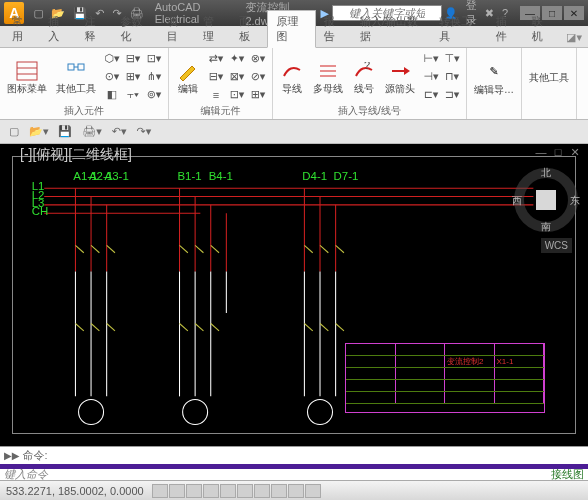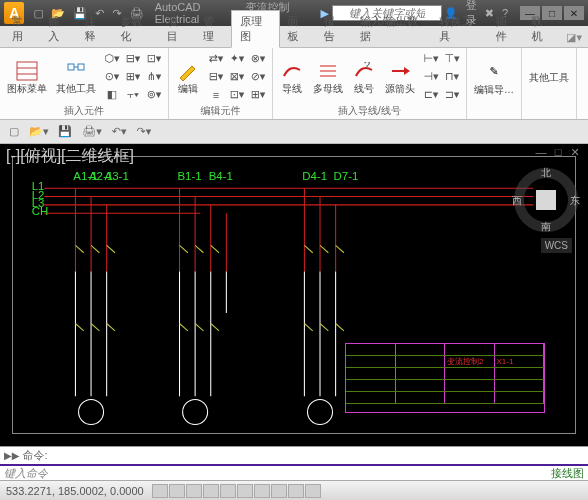--- a/index.html
+++ b/index.html
@@ -24,35 +24,35 @@
 .panel .label{text-align:center;font-size:10px;color:#666;padding-top:1px}
 .bigbtn{display:flex;flex-direction:column;align-items:center;cursor:pointer;padding:1px 3px;gap:1px}
 .bigbtn .ico{width:24px;height:22px;display:flex;align-items:center;justify-content:center}
 .bigbtn .txt{font-size:10px;color:#444;line-height:11px;text-align:left}
 .smallgrid{display:flex;flex-direction:column;gap:1px}
 .smallrow{display:flex;gap:1px}
 .smallbtn{width:20px;height:17px;display:flex;align-items:center;justify-content:center;cursor:pointer;color:#555;font-size:11px}
 .qtoolbar{height:24px;background:#e6e6e6;border-bottom:1px solid #bbb;display:flex;align-items:center;padding:0 6px;gap:4px}
 .qtoolbar span{color:#666;cursor:pointer;padding:1px 3px}
 .canvaswrap{flex:1;background:#000;position:relative;overflow:hidden}
-.viewlabel{position:absolute;top:2px;left:6px;color:#ccc;font-size:16px;z-index:5}
+.viewlabel{position:absolute;top:2px;left:20px;color:#ccc;font-size:14px;z-index:5}
 .canvascorner{position:absolute;top:2px;right:6px;display:flex;gap:3px;z-index:5}
 .canvascorner span{color:#888;cursor:pointer;width:14px;text-align:center}
 .draw{position:absolute;top:12px;left:12px;right:12px;bottom:12px;border:1px solid #888}
 .navwheel{position:absolute;top:24px;right:10px;width:64px;height:64px;z-index:6}
 .navwheel .ring{position:absolute;inset:0;border:10px solid rgba(80,80,80,.5);border-radius:50%}
 .navwheel .cube{position:absolute;top:22px;left:22px;width:20px;height:20px;background:#d8d8d8}
 .navwheel .dir{position:absolute;color:#bbb;font-size:10px}
 .navwheel .n{top:-2px;left:27px}.navwheel .s{bottom:-2px;left:27px}.navwheel .w{left:-2px;top:26px}.navwheel .e{right:-2px;top:26px}
 .wcs{position:absolute;top:94px;right:16px;color:#aaa;font-size:10px;background:rgba(60,60,60,.6);padding:2px 4px;z-index:6}
 .drawing{position:absolute;inset:0}
 .cmdline{height:18px;background:#fff;border-top:1px solid #999;display:flex;align-items:center;padding:0 4px}
 .cmdline .arrow{color:#666;margin-right:3px;font-size:10px}
 .cmdline .prompt{color:#666;}
-.cmdline2{height:16px;background:#fff;border-top:2px solid #4c1d95;padding:0 4px;color:#888;font-style:italic;display:flex;align-items:center;justify-content:space-between}
+.cmdline2{height:16px;background:#fff;border-top:5px solid #4c1d95;padding:0 4px;color:#888;font-style:italic;display:flex;align-items:center;justify-content:space-between}
 .cmdline2 .rightmark{color:#2a7a2a;font-style:normal}
 .statusbar{height:20px;background:linear-gradient(#f4f4f4,#d8d8d8);border-top:1px solid #aaa;display:flex;align-items:center;padding:0 6px;color:#555;font-size:10px}
 .statusbar .coords{flex:0 0 auto}
 .statusbar .sbtns{margin-left:8px;display:flex;gap:1px}
 .statusbar .sbtns span{width:16px;height:14px;background:#d0d0d0;border:1px solid #aaa;cursor:pointer;display:inline-block}
 .titleblock{position:absolute;right:30px;bottom:20px;width:200px;height:70px}
 .titleblock .grid{width:100%;height:100%;border:1px solid #d040d0}
 .titleblock .row{height:12px;border-bottom:1px solid #4d7c0f;display:flex}
 .titleblock .cell{border-right:1px solid #d040d0;flex:1;font-size:8px;color:#e03030;padding:0 2px;line-height:12px}
 </style>
@@ -86,22 +86,22 @@
   </div>
 </div>
 
 <div class="tabs">
   <div class="tab">常用</div>
   <div class="tab">插入</div>
   <div class="tab">注释</div>
   <div class="tab">参数化</div>
   <div class="tab">项目</div>
   <div class="tab">管理</div>
+  <div class="tab">面板</div>
   <div class="tab active">原理图</div>
-  <div class="tab">面板</div>
   <div class="tab">报告</div>
   <div class="tab">输入/输出数据</div>
   <div class="tab">转换工具</div>
   <div class="tab">插件</div>
   <div class="tab">联机</div>
   <span style="margin-left:auto;padding:3px 6px;color:#888;cursor:pointer">◪▾</span>
 </div>
 
 <div class="ribbon">
   <div class="panel">

